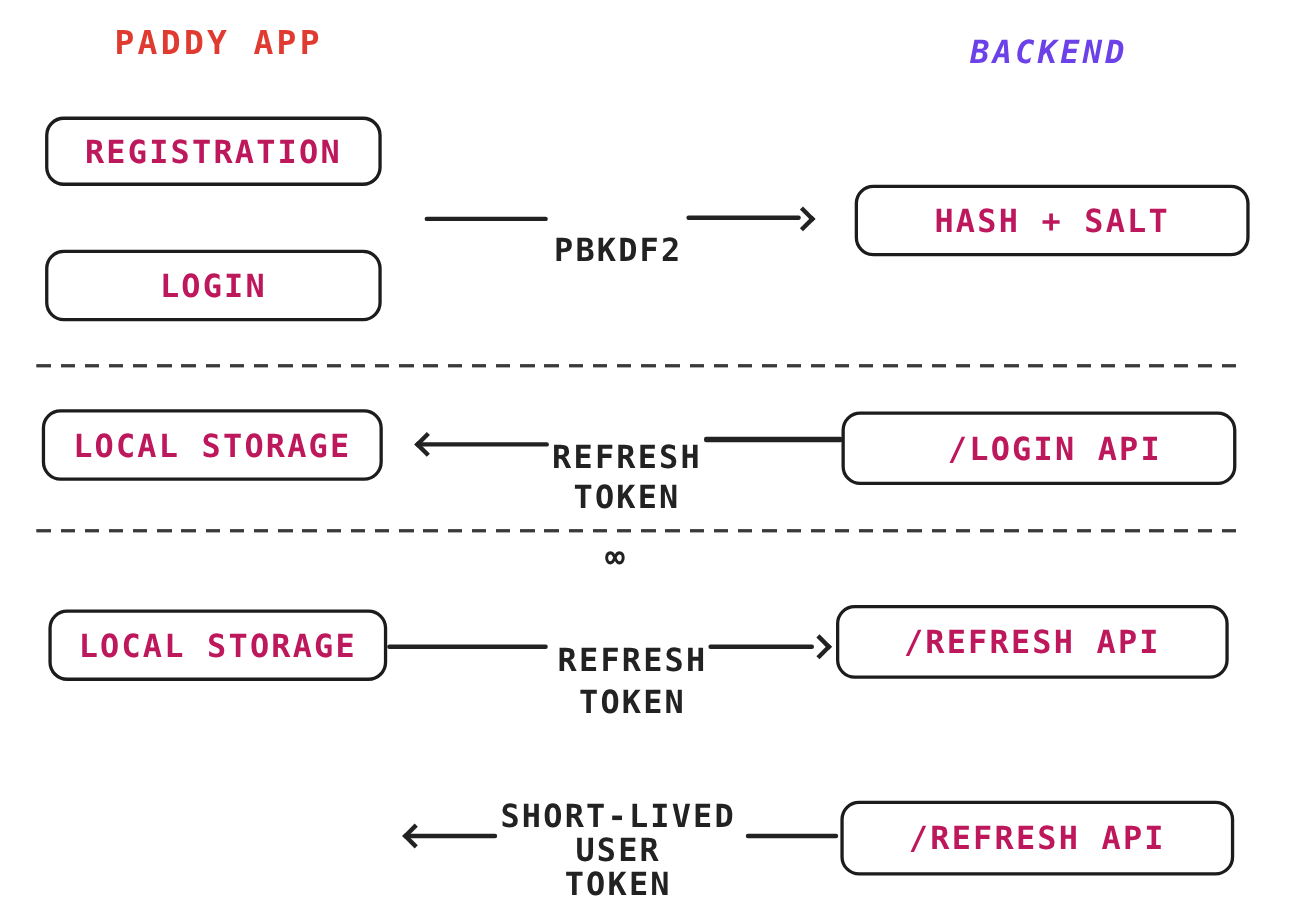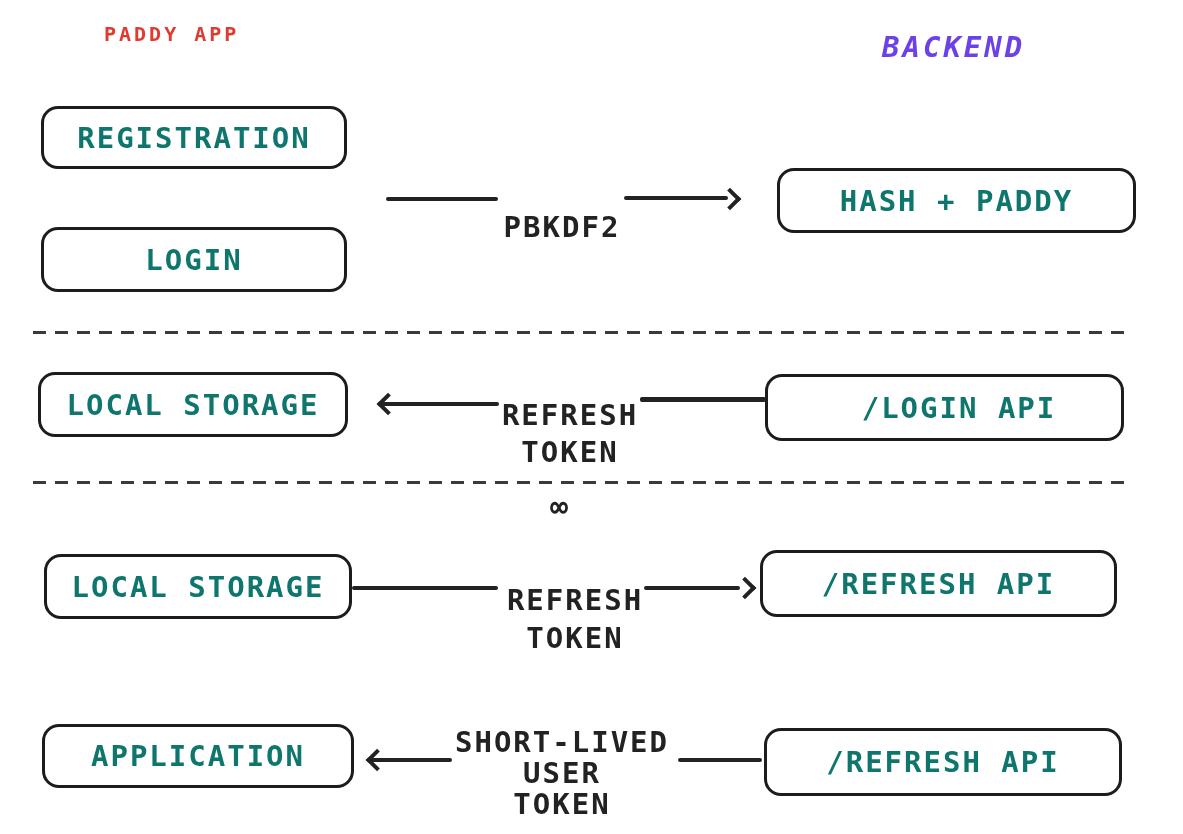--- a/index.html
+++ b/index.html
@@ -4,30 +4,30 @@
 <style>
   * { margin:0; padding:0; box-sizing:border-box; }
   html,body { background:#ffffff; }
   body { font-family:"DejaVu Sans Mono","Liberation Mono",monospace; }
   #stage {
     position:relative; width:1183px; height:834px; background:#ffffff;
     overflow:hidden; color:#1e1e1e;
   }
   .col-title {
     position:absolute; font-weight:bold; letter-spacing:3px;
-    font-size:20px; white-space:nowrap;
+    font-size:30px; white-space:nowrap;
   }
   .col-title.app { color:#e03b30; }
   .col-title.backend { color:#6c42e8; font-size:29px; }
   .node {
     position:absolute; background:#ffffff;
     border:3px solid #1c1c1c; border-radius:17px;
     display:flex; align-items:center; justify-content:center;
     font-size:29px; font-weight:bold; letter-spacing:2px;
-    color:#0f766e; white-space:nowrap;
+    color:#be185d; white-space:nowrap;
   }
   .dash {
     position:absolute; height:3px; left:33px; width:1097px;
     background:repeating-linear-gradient(90deg,#3a3a3a 0 13px,transparent 13px 22px);
   }
   .aline {
     position:absolute; height:4px; background:#222222; border-radius:2px;
   }
   .chev {
     position:absolute; width:16px; height:16px;
@@ -45,21 +45,21 @@
 </head>
 <body>
 
 <div id="stage">
 
   <div class="col-title app" style="left:104px; top:22px;">PADDY APP</div>
   <div class="col-title backend" style="left:882px; top:30px;font-style:italic;">BACKEND</div>
 
   <div class="node" style="left:41px; top:106px; width:306px; height:63px;">REGISTRATION</div>
   <div class="node" style="left:41px; top:227px; width:306px; height:65px;">LOGIN</div>
-  <div class="node" style="left:777px; top:168px; width:359px; height:65px;">HASH + PADDY</div>
+  <div class="node" style="left:777px; top:168px; width:359px; height:65px;">HASH + SALT</div>
 
   <div class="aline" style="left:386px; top:197px; width:112px;"></div>
   <div class="alabel" style="left:498px; top:182px; width:128px;">PBKDF2</div>
   <div class="aline" style="left:624px; top:196px; width:104px;"></div>
   <span class="chev right" style="left:722px; top:191px;"></span>
 
   <div class="dash" style="top:331px;"></div>
 
   <div class="node" style="left:38px; top:372px; width:310px; height:65px;">LOCAL STORAGE</div>
   <div class="node" style="left:765px; top:374px; width:359px; height:67px;padding-left:29px;">/LOGIN API</div>
@@ -76,21 +76,20 @@
 
   <div class="node" style="left:44px; top:554px; width:308px; height:65px;">LOCAL STORAGE</div>
   <div class="node" style="left:760px; top:550px; width:357px; height:67px;">/REFRESH API</div>
 
   <div class="aline" style="left:352px; top:586px; width:146px;"></div>
   <div class="alabel" style="left:496px; top:553px; width:158px; line-height:38px;">REFRESH
 TOKEN</div>
   <div class="aline" style="left:644px; top:586px; width:96px;"></div>
   <span class="chev right" style="left:737px; top:580px;"></span>
 
-  <div class="node" style="left:42px; top:724px; width:312px; height:64px;">APPLICATION</div>
   <div class="node" style="left:764px; top:728px; width:358px; height:68px;">/REFRESH API</div>
 
   <span class="chev left" style="left:369px; top:752px;"></span>
   <div class="aline" style="left:370px; top:758px; width:82px;"></div>
   <div class="alabel" style="left:448px; top:699px; width:228px; line-height:31px;">SHORT-LIVED
 USER
 TOKEN</div>
   <div class="aline" style="left:678px; top:758px; width:84px;"></div>
 
 </div>

